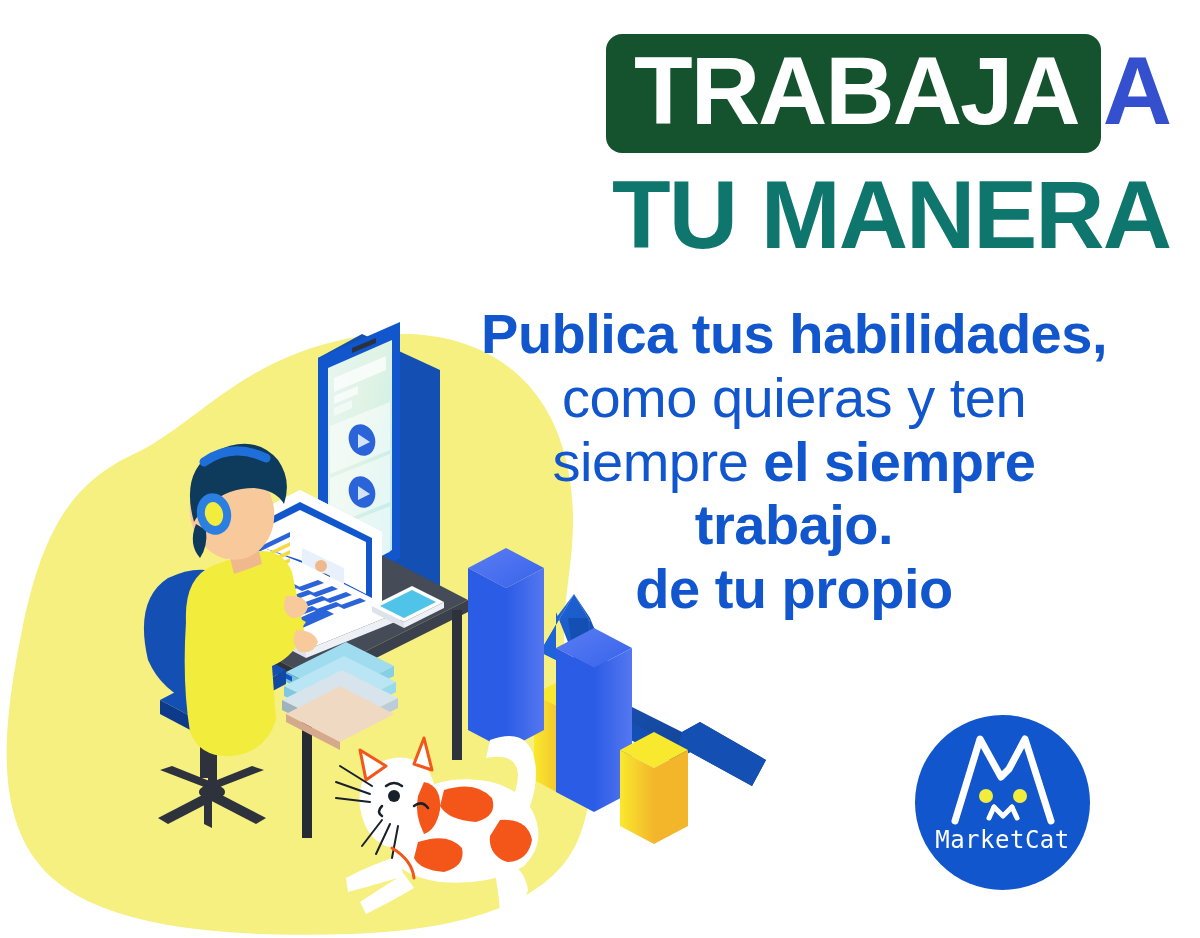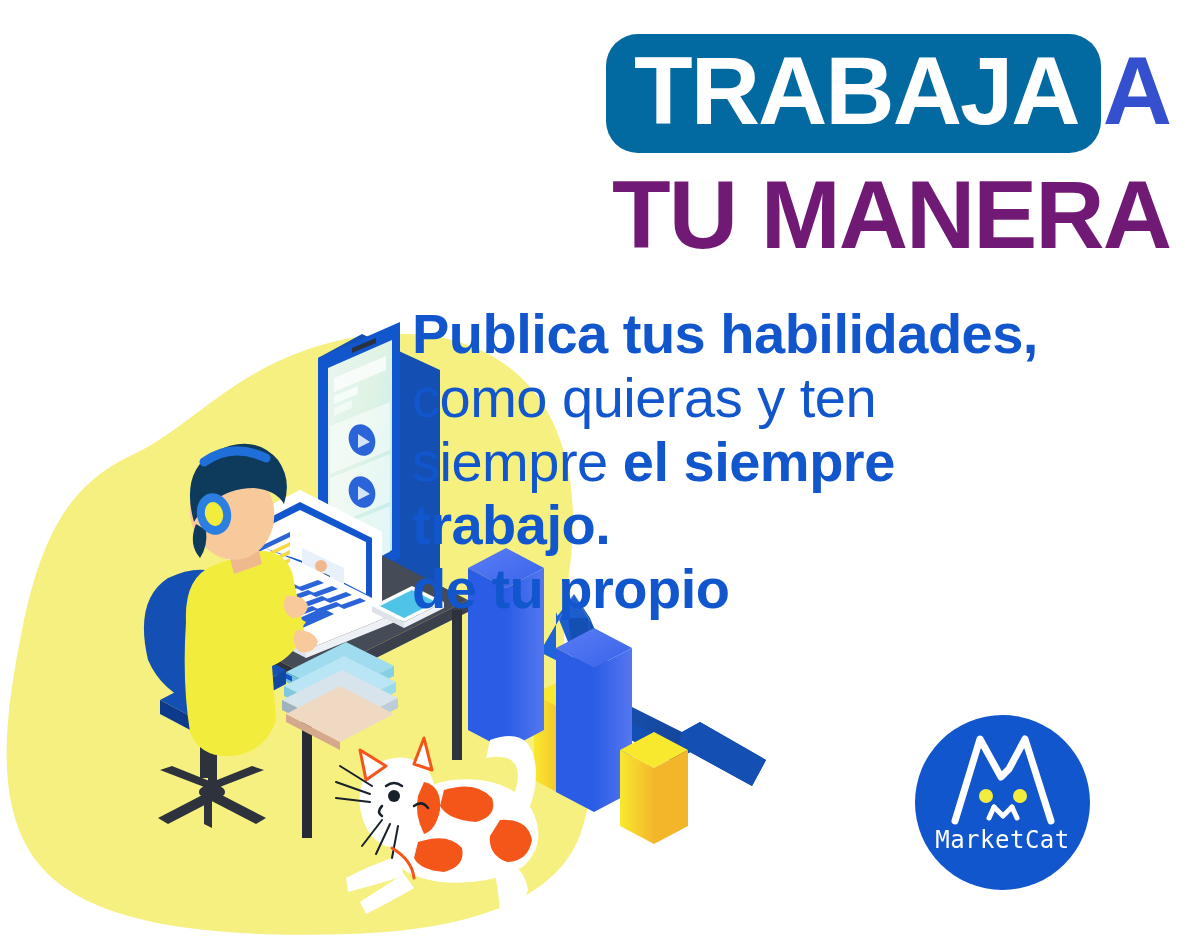--- a/index.html
+++ b/index.html
@@ -40,22 +40,22 @@
   }
   .headline-line1 {
     display: block;
     white-space: nowrap;
     line-height: 1.0;
     margin: 0;
     padding: 0;
   }
   .badge {
     display: inline-block;
-    background: #0369a1;
-    border-radius: 32px;
+    background: #14532d;
+    border-radius: 16px;
     padding: 9px 22px 14px 28px;
     vertical-align: baseline;
   }
   .badge-text {
     font-family: "Liberation Sans", sans-serif;
     font-weight: bold;
     font-size: 96px;
     letter-spacing: -2px;
     color: #ffffff;
     line-height: 1;
@@ -69,33 +69,33 @@
     color: #3450CE;
     line-height: 1;
     margin-left: 2px;
   }
   .headline-line2 {
     display: block;
     font-family: "Liberation Sans", sans-serif;
     font-weight: bold;
     font-size: 96px;
     letter-spacing: -2px;
-    color: #701a75;
+    color: #0f766e;
     line-height: 1;
     margin-top: 14px;
     white-space: nowrap;
   }
 
   
   .subcopy {
     position: absolute;
-    right: 48px;
+    right: 36px;
     top: 302px;
     width: 740px;
-    text-align: left;
+    text-align: center;
     color: #1156CD;
     font-family: "Liberation Sans", sans-serif;
     font-size: 56px;
     line-height: 1.14;
     font-weight: normal;
     letter-spacing: -0.5px;
   }
   .subcopy b { font-weight: bold; }
   .subcopy .ln { display: block; white-space: nowrap; }
 

